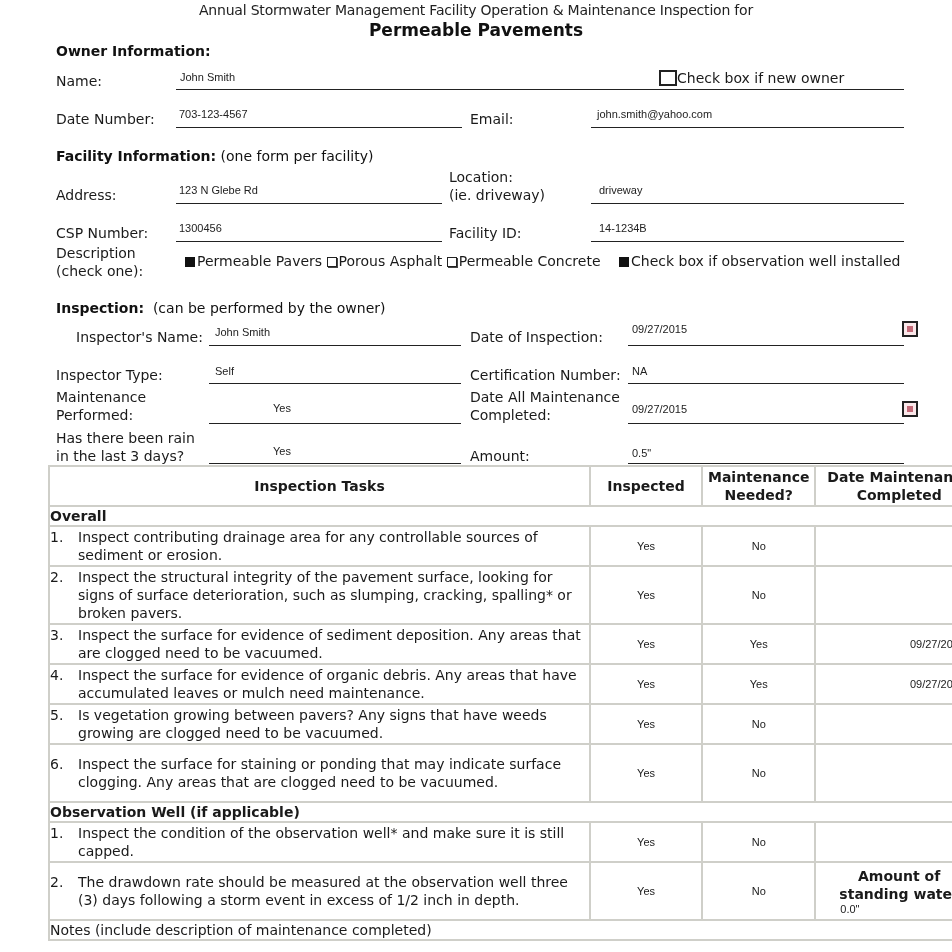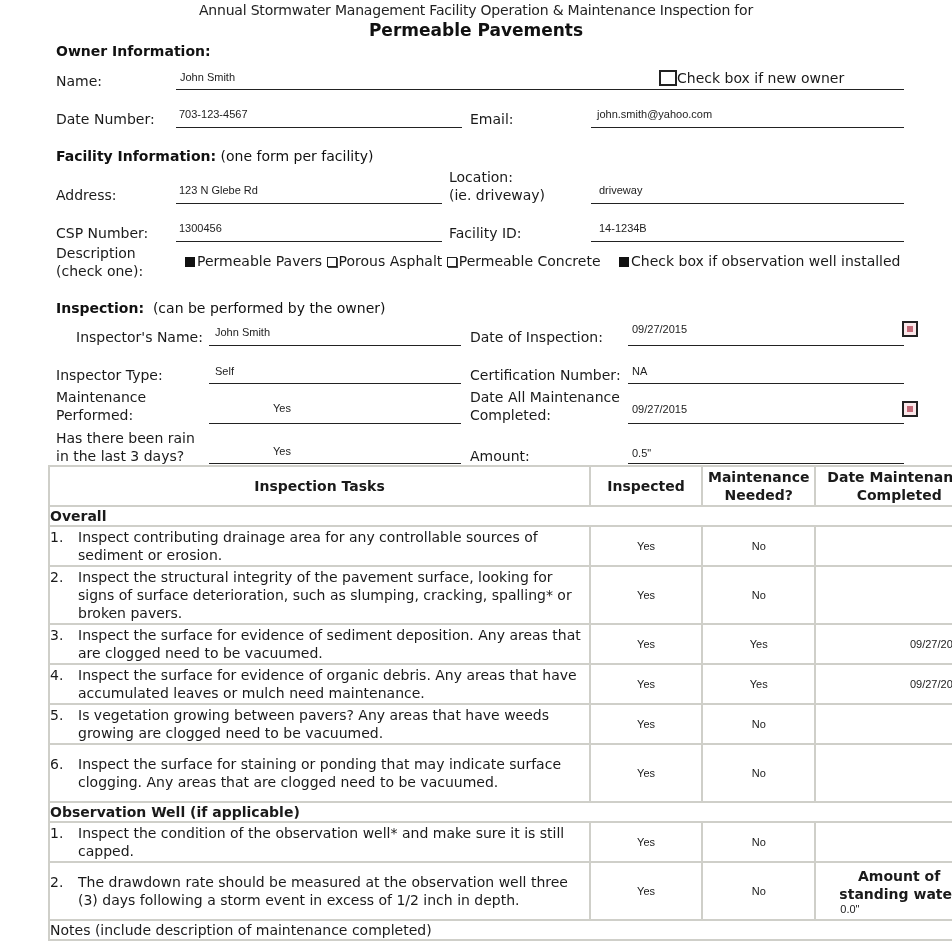--- a/index.html
+++ b/index.html
@@ -230,21 +230,21 @@
       <td class="c-insp">Yes</td>
       <td class="c-need">Yes</td>
       <td class="c-date"><span class="d">09/27/2015</span><span class="cal-btn">
             <span class="dot"></span>
           </span></td>
     </tr>
     <tr style="height:40px;">
       <td class="task">
           <div class="task-inner">
             <span class="task-num">5.</span>
-            <span>Is vegetation growing between pavers?  Any areas that have weeds growing are clogged need to be vacuumed.</span>
+            <span>Is vegetation growing between pavers?  Any signs that have weeds growing are clogged need to be vacuumed.</span>
           </div>
         </td>
       <td class="c-insp">Yes</td>
       <td class="c-need">No</td>
       <td class="c-date"><span class="d"></span><span class="cal-btn">
             <span class="dot"></span>
           </span></td>
     </tr>
     <tr style="height:58px;">
       <td class="task">

